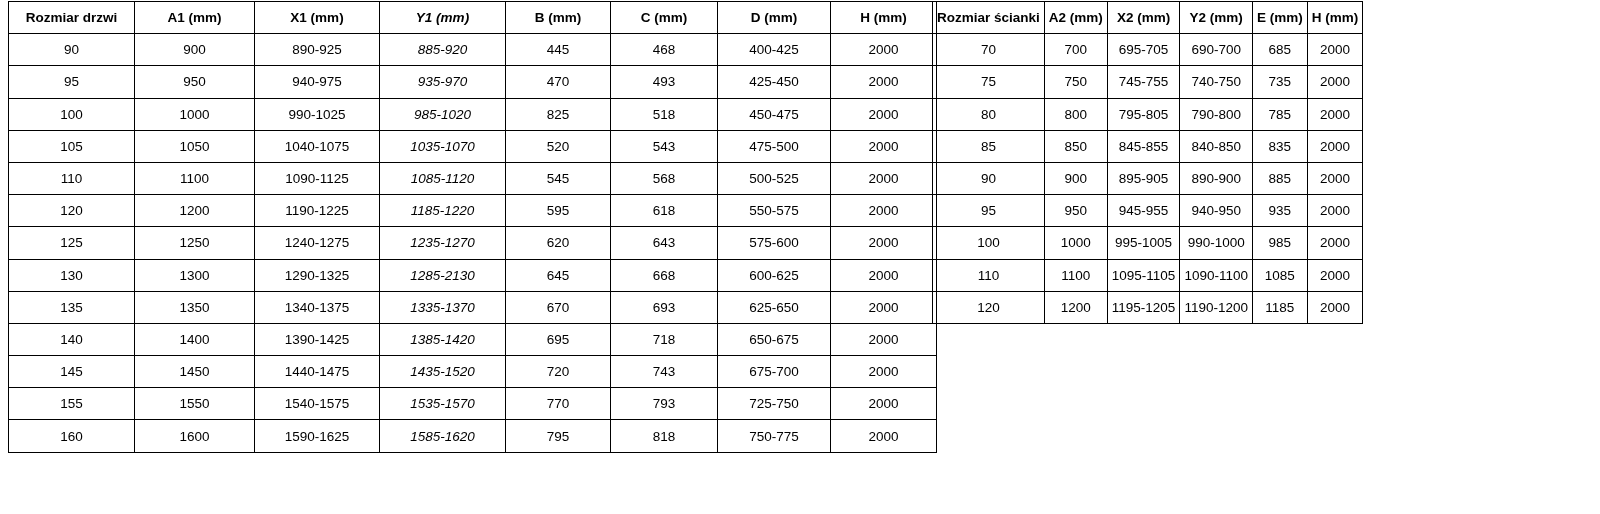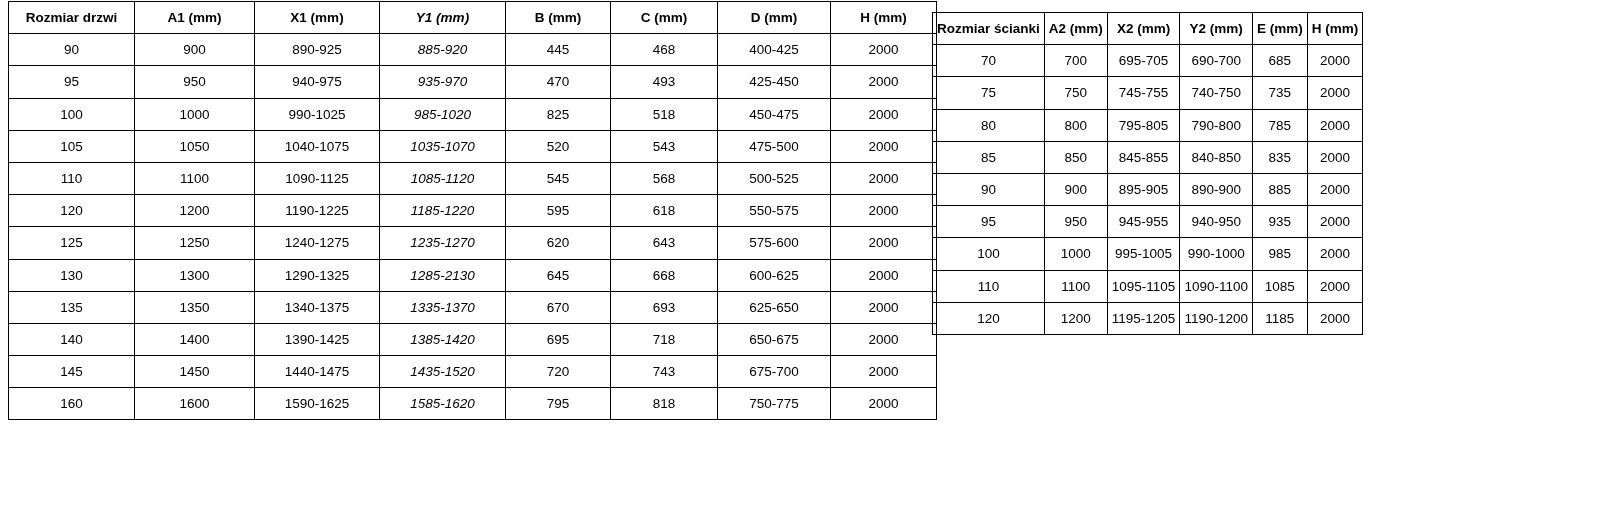--- a/index.html
+++ b/index.html
@@ -52,21 +52,21 @@
   #doors-table th:nth-child(4), #doors-table td:nth-child(4) { width: 117px; font-style: italic; }
   #doors-table th:nth-child(5), #doors-table td:nth-child(5) { width: 96px; }
   #doors-table th:nth-child(6), #doors-table td:nth-child(6) { width: 98px; }
   #doors-table th:nth-child(7), #doors-table td:nth-child(7) { width: 104px; }
   #doors-table th:nth-child(8), #doors-table td:nth-child(8) { width: 97px; }
 
   
   #wall-table {
     position: absolute;
     left: 932px;
-    top: 12px;
+    top: 1px;
   }
   #wall-table th:nth-child(1), #wall-table td:nth-child(1) { width: 140px; }
   #wall-table th:nth-child(2), #wall-table td:nth-child(2) { width: 103px; }
   #wall-table th:nth-child(3), #wall-table td:nth-child(3) { width: 109px; }
   #wall-table th:nth-child(4), #wall-table td:nth-child(4) { width: 110px; }
   #wall-table th:nth-child(5), #wall-table td:nth-child(5) { width: 91px; }
   #wall-table th:nth-child(6), #wall-table td:nth-child(6) { width: 96px; }
 </style>
 </head>
 <body>
@@ -191,20 +191,30 @@
           <td>145</td>
           <td>1450</td>
           <td>1440-1475</td>
           <td>1435-1520</td>
           <td>720</td>
           <td>743</td>
           <td>675-700</td>
           <td>2000</td>
         </tr>
         <tr>
+          <td>155</td>
+          <td>1550</td>
+          <td>1540-1575</td>
+          <td>1535-1570</td>
+          <td>770</td>
+          <td>793</td>
+          <td>725-750</td>
+          <td>2000</td>
+        </tr>
+        <tr>
           <td>160</td>
           <td>1600</td>
           <td>1590-1625</td>
           <td>1585-1620</td>
           <td>795</td>
           <td>818</td>
           <td>750-775</td>
           <td>2000</td>
         </tr>
       </tbody>

